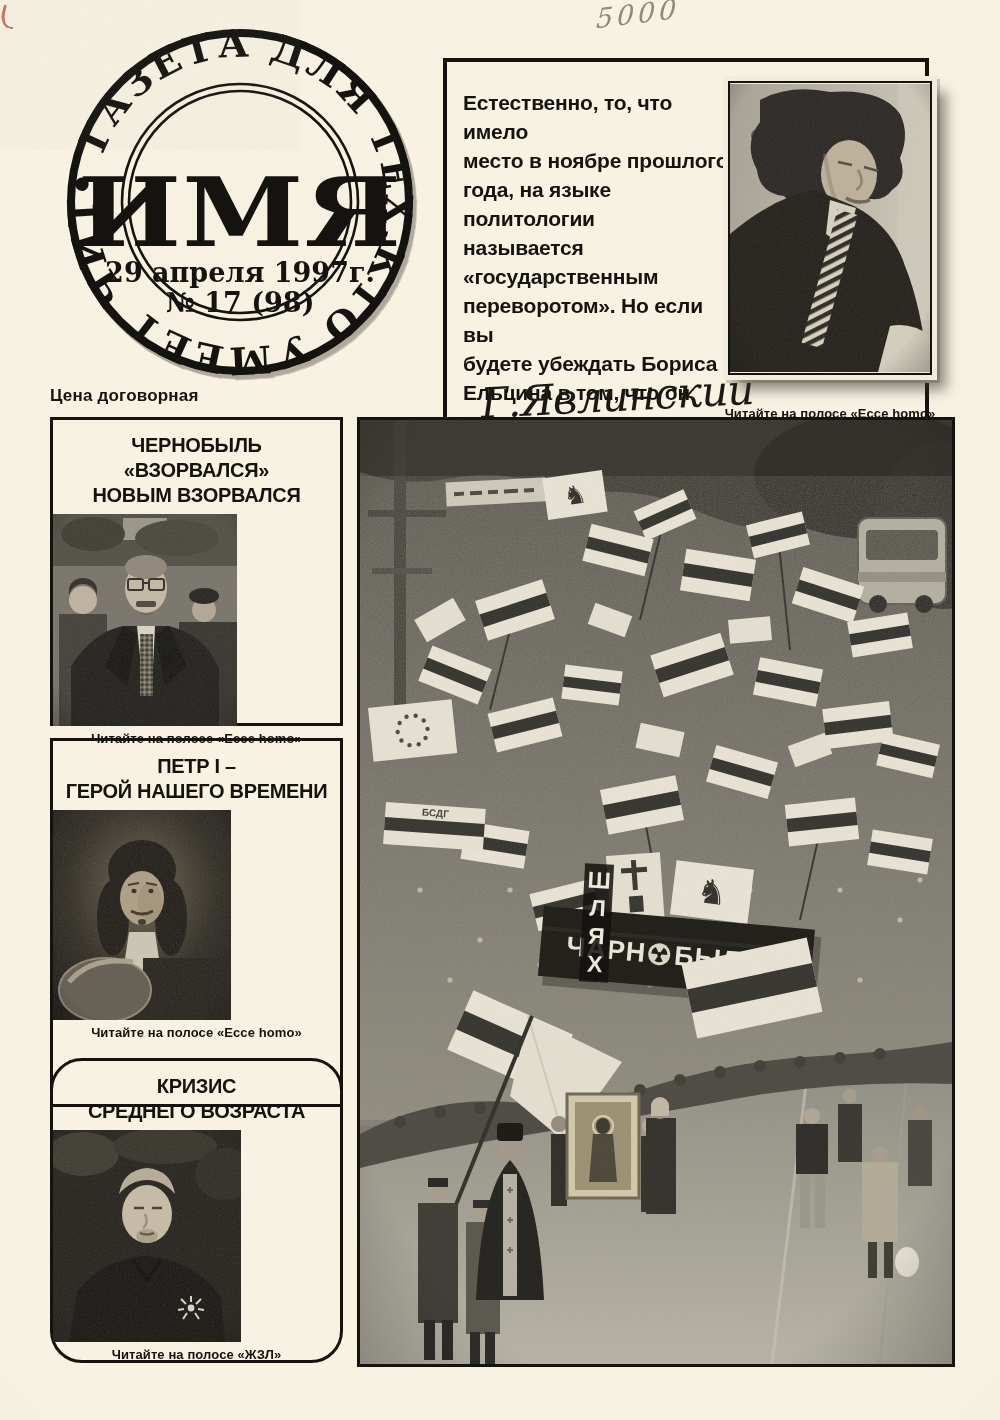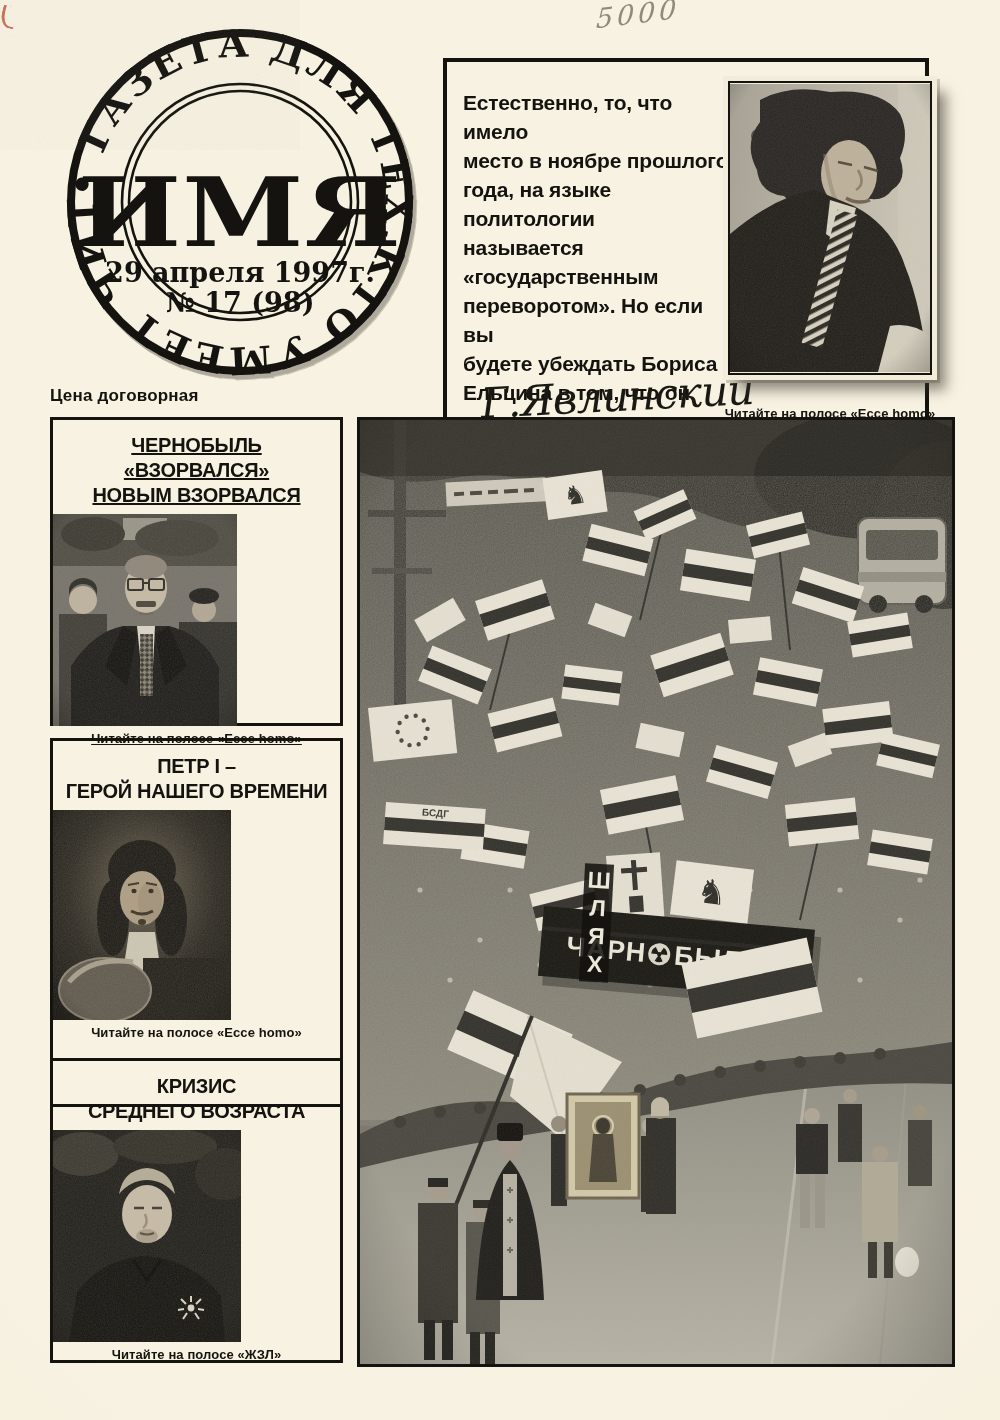--- a/index.html
+++ b/index.html
@@ -32,23 +32,23 @@
   .yav-photo svg{display:block;width:100%;height:100%;border:2px solid #14130f;box-sizing:border-box;}
   .photo-cap{font-size:13px;font-weight:bold;letter-spacing:.1px;}
   .quote-box .photo-cap{position:absolute;left:276px;top:344px;width:214px;text-align:center;}
 
   
   .teaser{position:absolute;left:50px;width:293px;border:3px solid #14130f;box-sizing:border-box;text-align:center;}
   .teaser h2{margin:13px 6px 6px 6px;font-size:20px;line-height:25px;letter-spacing:-0.3px;font-weight:bold;}
   .teaser figure{margin:2px auto 0 auto;}
   .teaser figure svg{display:block;}
   .teaser .photo-cap{margin-top:5px;}
-  #teaser1{top:417px;height:309px;text-decoration:underline;}
+  #teaser1{top:417px;height:309px;}
   #teaser2{top:738px;height:369px;}
-  #teaser3{top:1058px;height:305px;}
+  #teaser3{top:1058px;height:305px;border-radius:32px;}
 
   
   .main-photo{position:absolute;left:357px;top:417px;width:598px;height:950px;border:3px solid #14130f;
         box-sizing:border-box;background:#7b776d;}
   .main-photo > svg{display:block;width:592px;height:944px;}
   .banner-vert{position:absolute;left:222px;top:444px;writing-mode:vertical-rl;text-orientation:upright;
         font-weight:bold;font-size:23px;line-height:27px;letter-spacing:2px;color:#ece8da;
         background:rgba(19,18,14,.85);padding:3px 1px;transform:rotate(3deg);}
 </style>
 </head>

